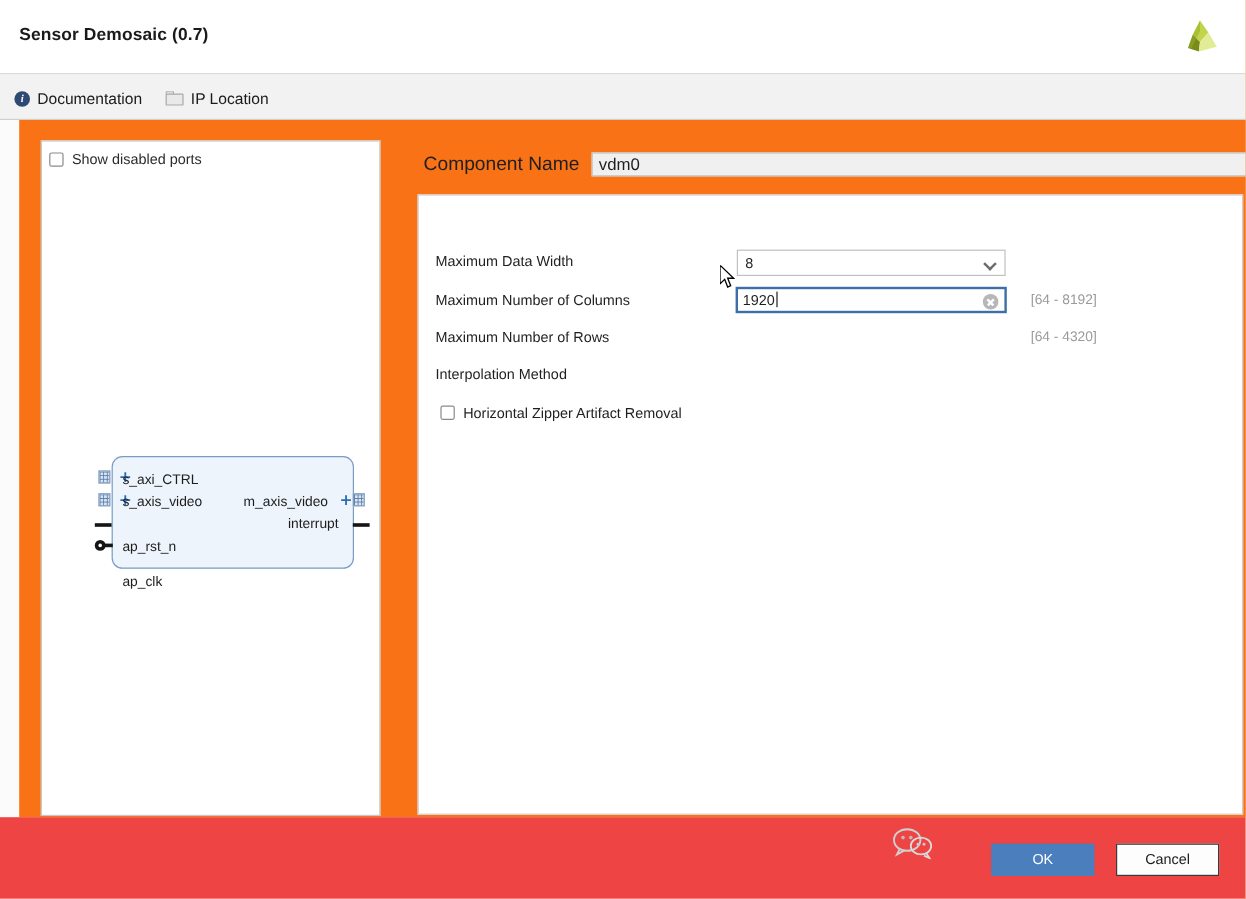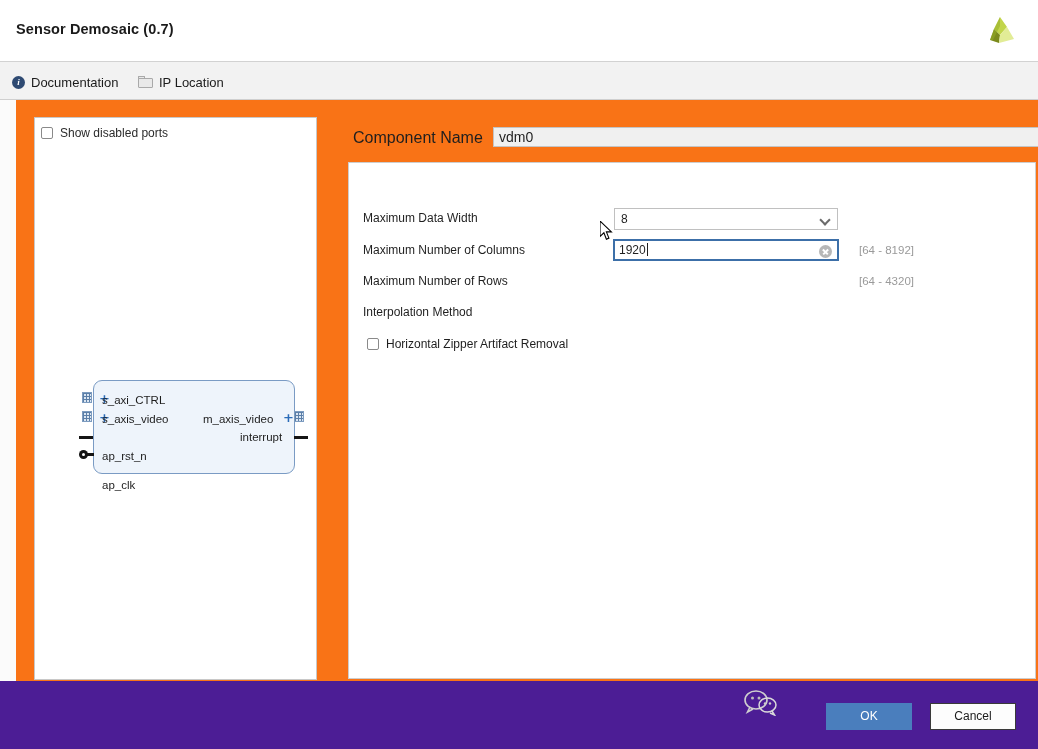--- a/index.html
+++ b/index.html
@@ -380,21 +380,21 @@
     font-size: 12px;
     color: #1f1f1f;
     white-space: nowrap;
   }
 
   
   #buttonbar {
     position: absolute;
     left: 0; top: 681px;
     width: 1038px; height: 68px;
-    background: #4c1d95;
+    background: #ef4444;
   }
   #btn-ok {
     position: absolute;
     left: 826px; top: 22px;
     width: 86px; height: 27px;
     background: #4a7ebd;
     border: none;
     color: #ffffff;
     font-family: "Liberation Sans", sans-serif;
     font-size: 12px;

